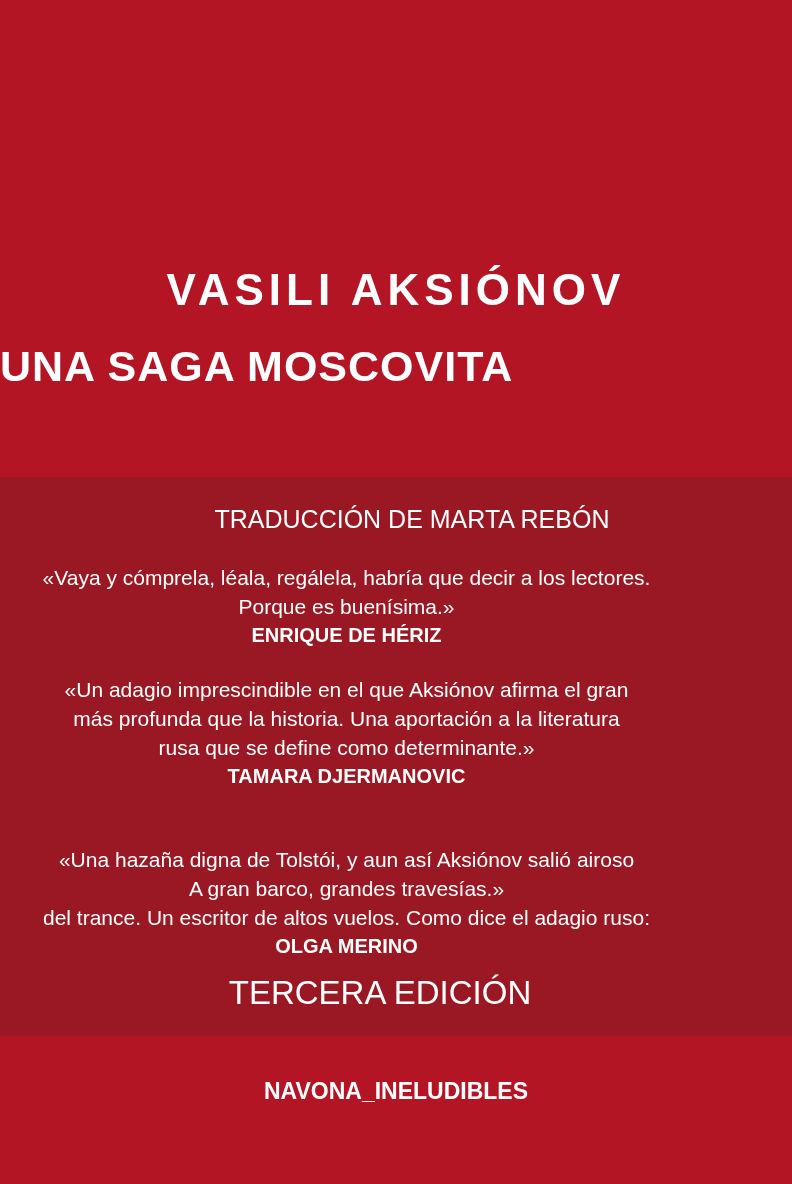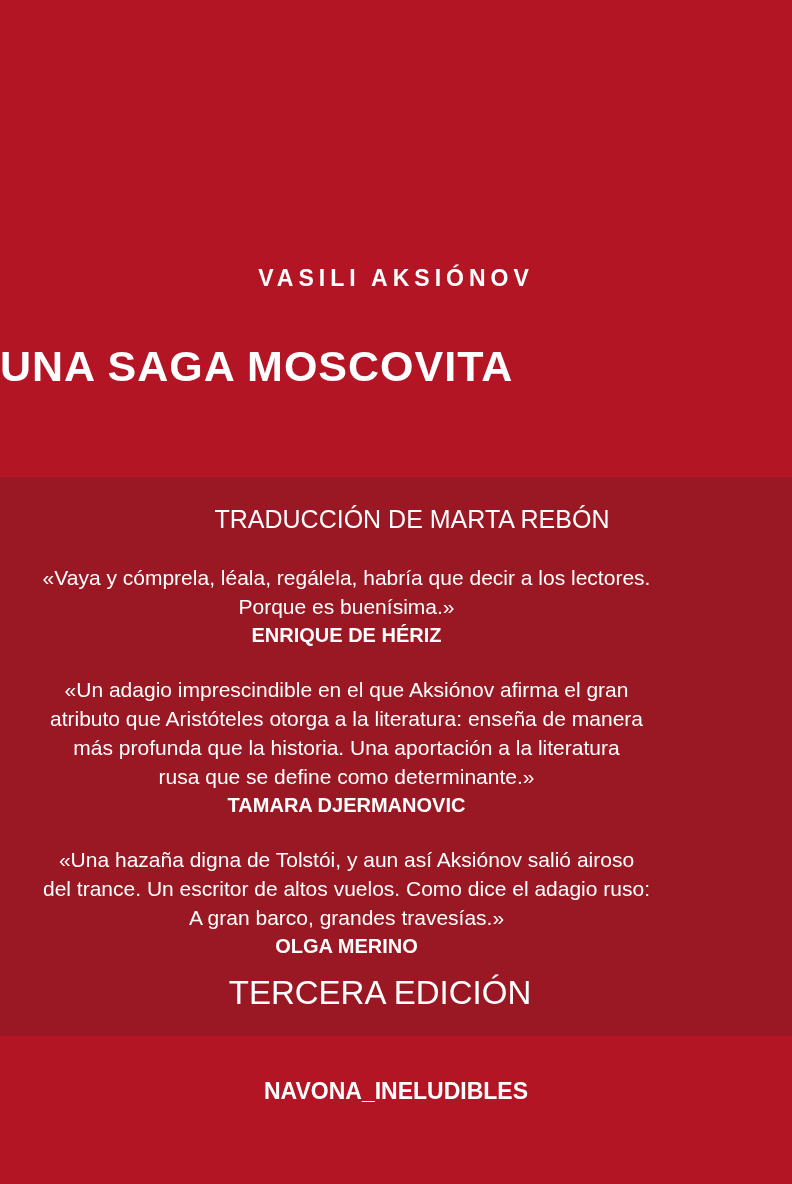--- a/index.html
+++ b/index.html
@@ -1,18 +1,18 @@
 <!DOCTYPE html>
 <html><head>
 <meta charset="utf-8">
 <style>
   html,body{margin:0;padding:0;}
   body{width:792px;height:1184px;background:#b41525;position:relative;overflow:hidden;font-family:"Liberation Sans",sans-serif;color:#fff;}
   .top{position:absolute;left:0;top:0;width:792px;height:477px;background:#b41525;}
-  .author{position:absolute;left:0;width:792px;top:265px;text-align:center;font-size:23px;font-weight:bold;letter-spacing:5px;}
+  .author{position:absolute;left:0;width:792px;top:265px;text-align:center;font-size:44px;font-weight:bold;letter-spacing:5px;}
   .title{position:absolute;left:0;width:792px;top:342px;text-align:left;font-size:43px;font-weight:bold;letter-spacing:1px;}
   .band{position:absolute;left:0;top:477px;width:792px;height:559px;background:#9a1823;}
   .translator{position:absolute;left:0;width:792px;top:505px;text-align:center;font-size:25px;padding-left:16px;}
   .quote{position:absolute;left:0;width:693px;text-align:center;font-size:21px;line-height:29px;}
   .quote .q{display:block;}
   .quote .by{display:block;font-weight:bold;font-size:20px;margin-top:0px;}
   .edition{position:absolute;left:0;width:760px;top:974px;text-align:center;font-size:33px;}
   .bottom{position:absolute;left:0;top:1036px;width:792px;height:148px;background:#b41525;}
   .series{position:absolute;left:0;width:792px;top:1078px;text-align:center;font-size:23px;font-weight:bold;}
 </style>
@@ -27,29 +27,28 @@
 <div class="translator">TRADUCCIÓN DE MARTA REBÓN</div>
 
 <div class="quote" style="top:563px;">
   <span class="q">«Vaya y cómprela, léala, regálela, habría que decir a los lectores.</span>
   <span class="q">Porque es buenísima.»</span>
   <span class="by">ENRIQUE DE HÉRIZ</span>
 </div>
 
 <div class="quote" style="top:675px;">
   <span class="q">«Un adagio imprescindible en el que Aksiónov afirma el gran</span>
-  <span class="q">atributo que Aristóteles otorga a la literatura: enseña de manera</span>
   <span class="q">más profunda que la historia. Una aportación a la literatura</span>
   <span class="q">rusa que se define como determinante.»</span>
   <span class="by">TAMARA DJERMANOVIC</span>
 </div>
 
 <div class="quote" style="top:845px;">
   <span class="q">«Una hazaña digna de Tolstói, y aun así Aksiónov salió airoso</span>
+  <span class="q">A gran barco, grandes travesías.»</span>
   <span class="q">del trance. Un escritor de altos vuelos. Como dice el adagio ruso:</span>
-  <span class="q">A gran barco, grandes travesías.»</span>
   <span class="by">OLGA MERINO</span>
 </div>
 
 <div class="edition">TERCERA EDICIÓN</div>
 
 <div class="bottom"></div>
 <div class="series">NAVONA_INELUDIBLES</div>
 
 </body></html>

